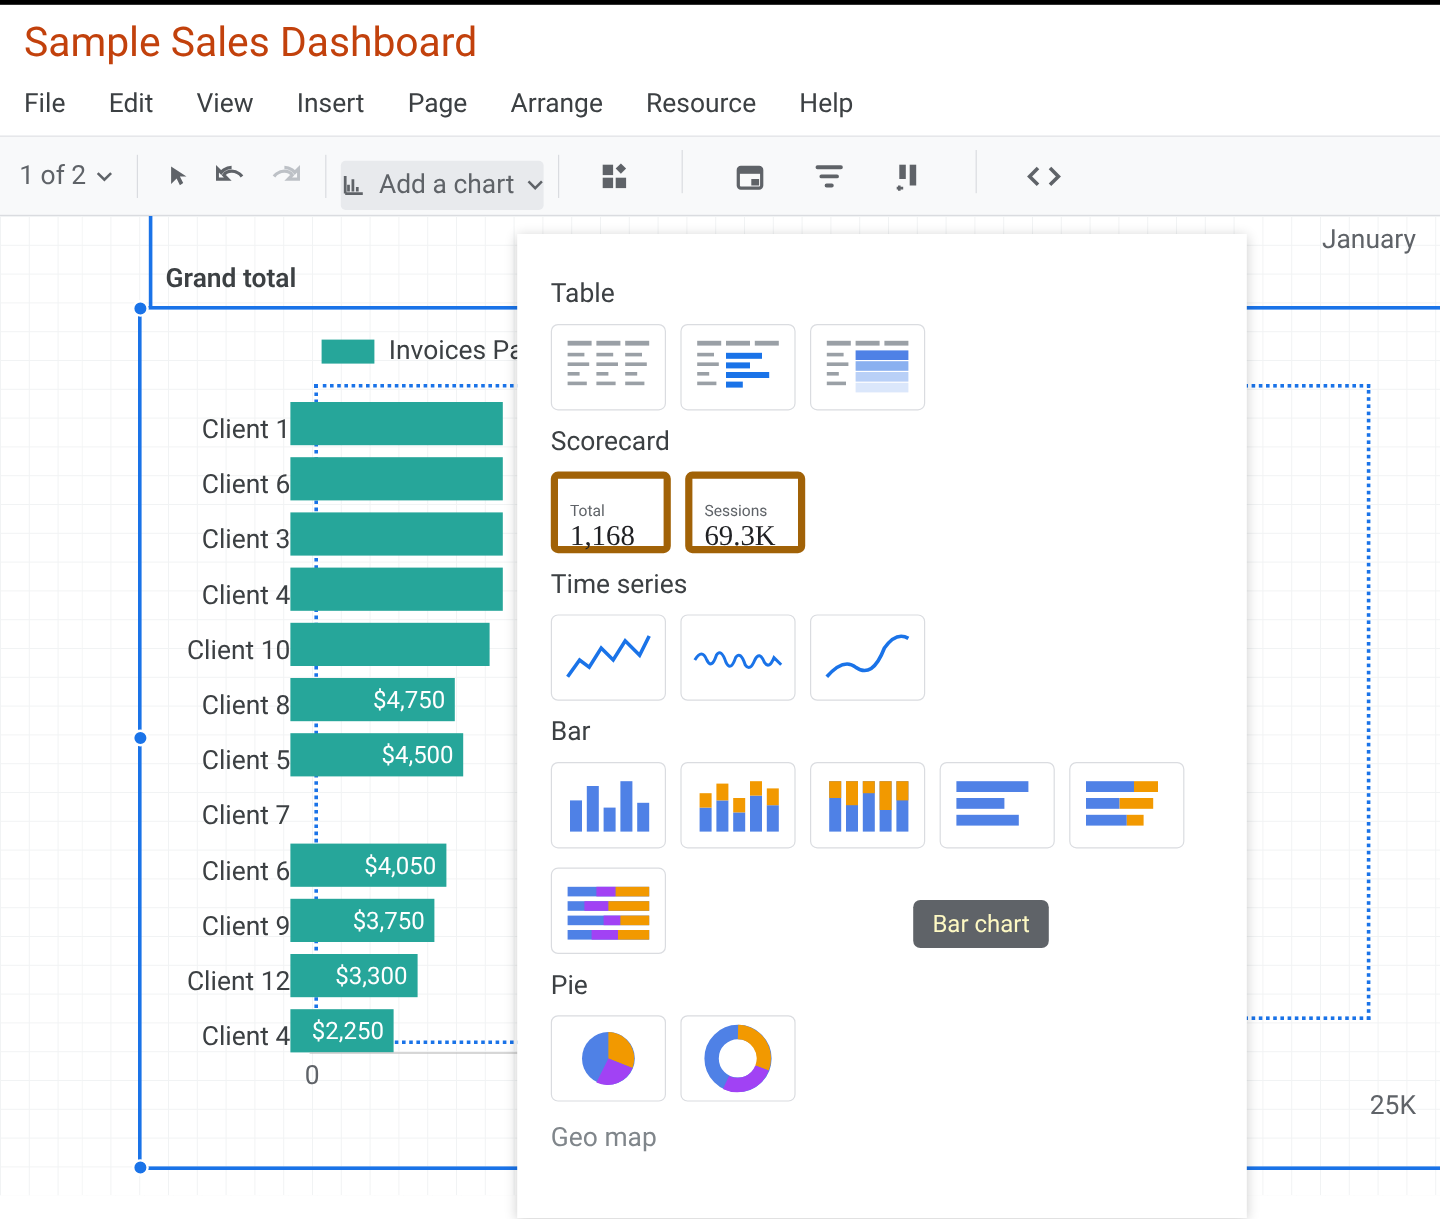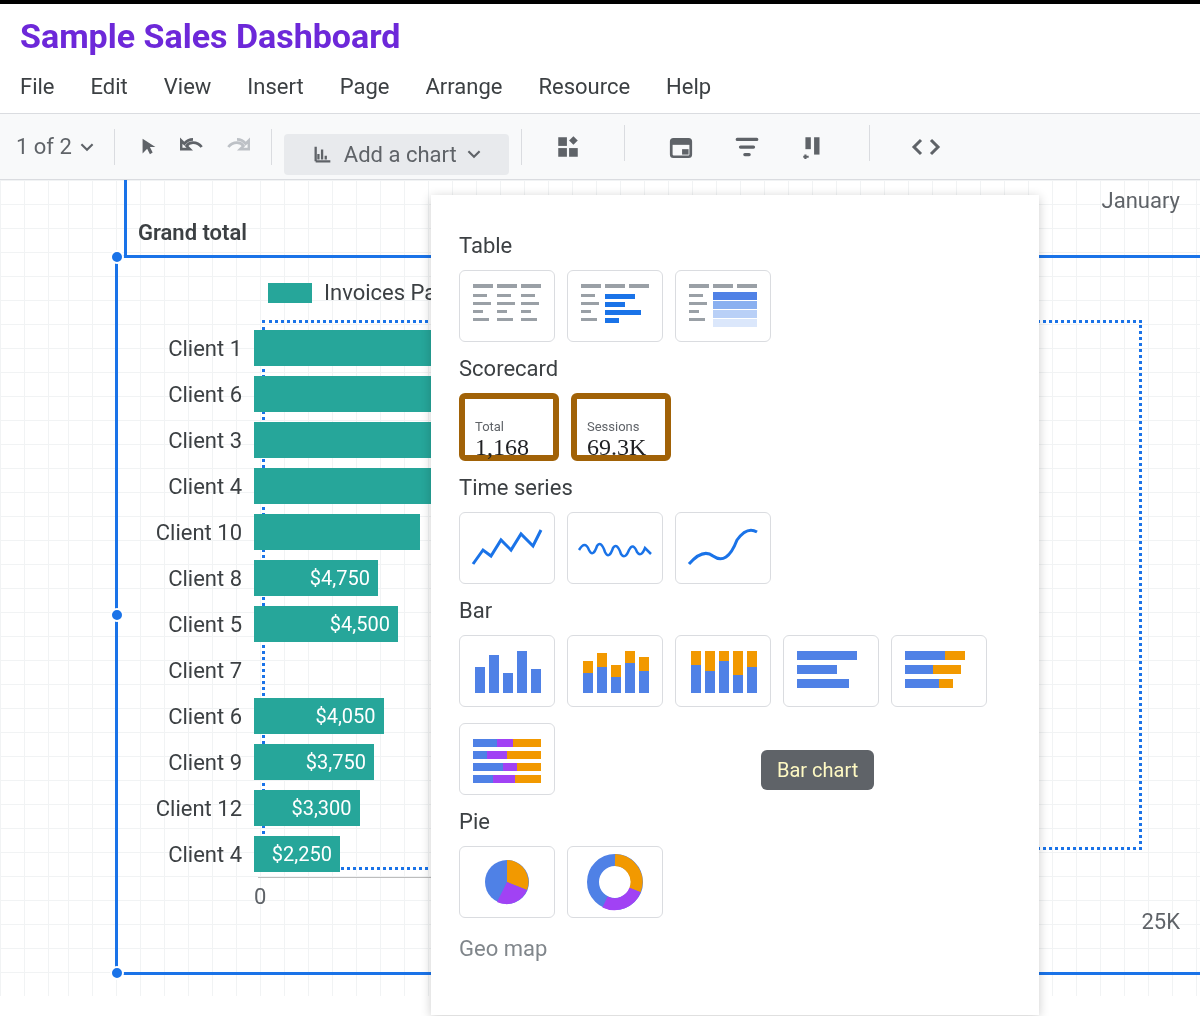--- a/index.html
+++ b/index.html
@@ -11,22 +11,22 @@
   width: 1200px;
   height: 1016px;
   position: relative;
 }
 .titlebar {
   padding: 12px 20px 4px 20px;
   border-top: 4px solid #000;
 }
 .title {
   font-size: 34px;
-  font-weight: 700;
-  color: #6d28d9;
+  font-weight: 400;
+  color: #c2410c;
 }
 .menubar {
   display: flex;
   gap: 36px;
   padding: 14px 20px 14px 20px;
   font-size: 22px;
   color: #3c4043;
   border-bottom: 1px solid #dadce0;
 }
 .menubar span { cursor: pointer; }
@@ -55,21 +55,21 @@
 .icon-btn {
   width: 44px; height: 44px;
   display: flex; align-items: center; justify-content: center;
   color: #5f6368;
   cursor: pointer;
 }
 .add-chart-btn {
   display: flex;
   align-items: center;
   gap: 10px;
-  padding: 8px 28px;
+  padding: 8px 0;
   background: #e8eaed;
   border-radius: 4px;
   color: #5f6368;
   font-size: 22px;
   cursor: pointer;
   margin-top: 15px;
 }
 .canvas-wrap {
   position: relative;
   height: calc(1016px - 200px);
@@ -130,23 +130,22 @@
 }
 .legend {
   display: flex; align-items: center; gap: 12px;
   margin-bottom: 20px;
   margin-left: 130px;
   font-size: 22px;
   color: #3c4043;
 }
 .legend-swatch { width: 44px; height: 20px; background: #26a69a; }
 .bar-row {
-  display: flex; align-items: center;
+  display: flex; align-items: flex-end;
   height: 46px;
-  gap: 12px;
   font-size: 22px;
 }
 .bar-row .client { width: 104px; text-align: right; color: #3c4043; }
 .bar-row .track { position: relative; height: 36px; }
 .bar-row .bar {
   height: 36px;
   background: #26a69a;
   display: flex; align-items: center; justify-content: flex-end;
   padding-right: 8px;
   color: #fff;
@@ -368,21 +367,21 @@
           </div>
           <div class="bar-row">
             <div class="client">Client 10</div>
             <div class="track">
               <div class="bar" style="width:166.4px"></div>
             </div>
           </div>
           <div class="bar-row">
             <div class="client">Client 8</div>
             <div class="track">
-              <div class="bar" style="width:124px">
+              <div class="bar" style="width:137px">
                 <span>$4,750</span>
               </div>
             </div>
           </div>
           <div class="bar-row">
             <div class="client">Client 5</div>
             <div class="track">
               <div class="bar" style="width:144px">
                 <span>$4,500</span>
               </div>

